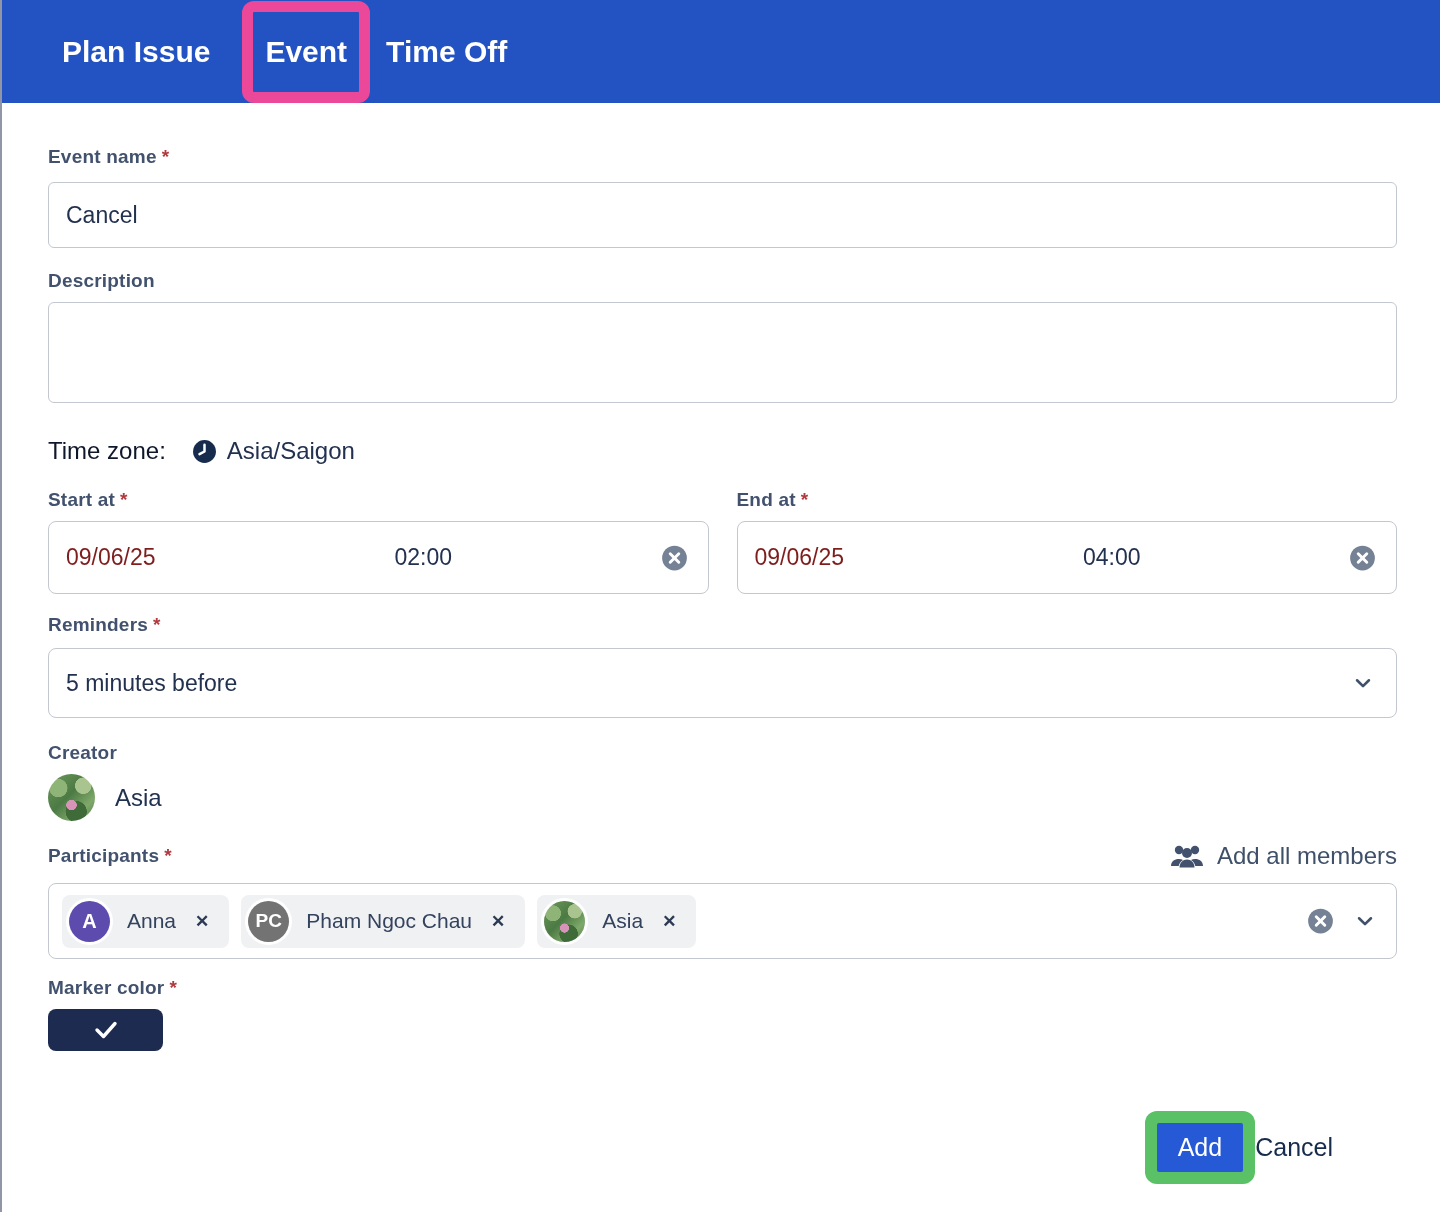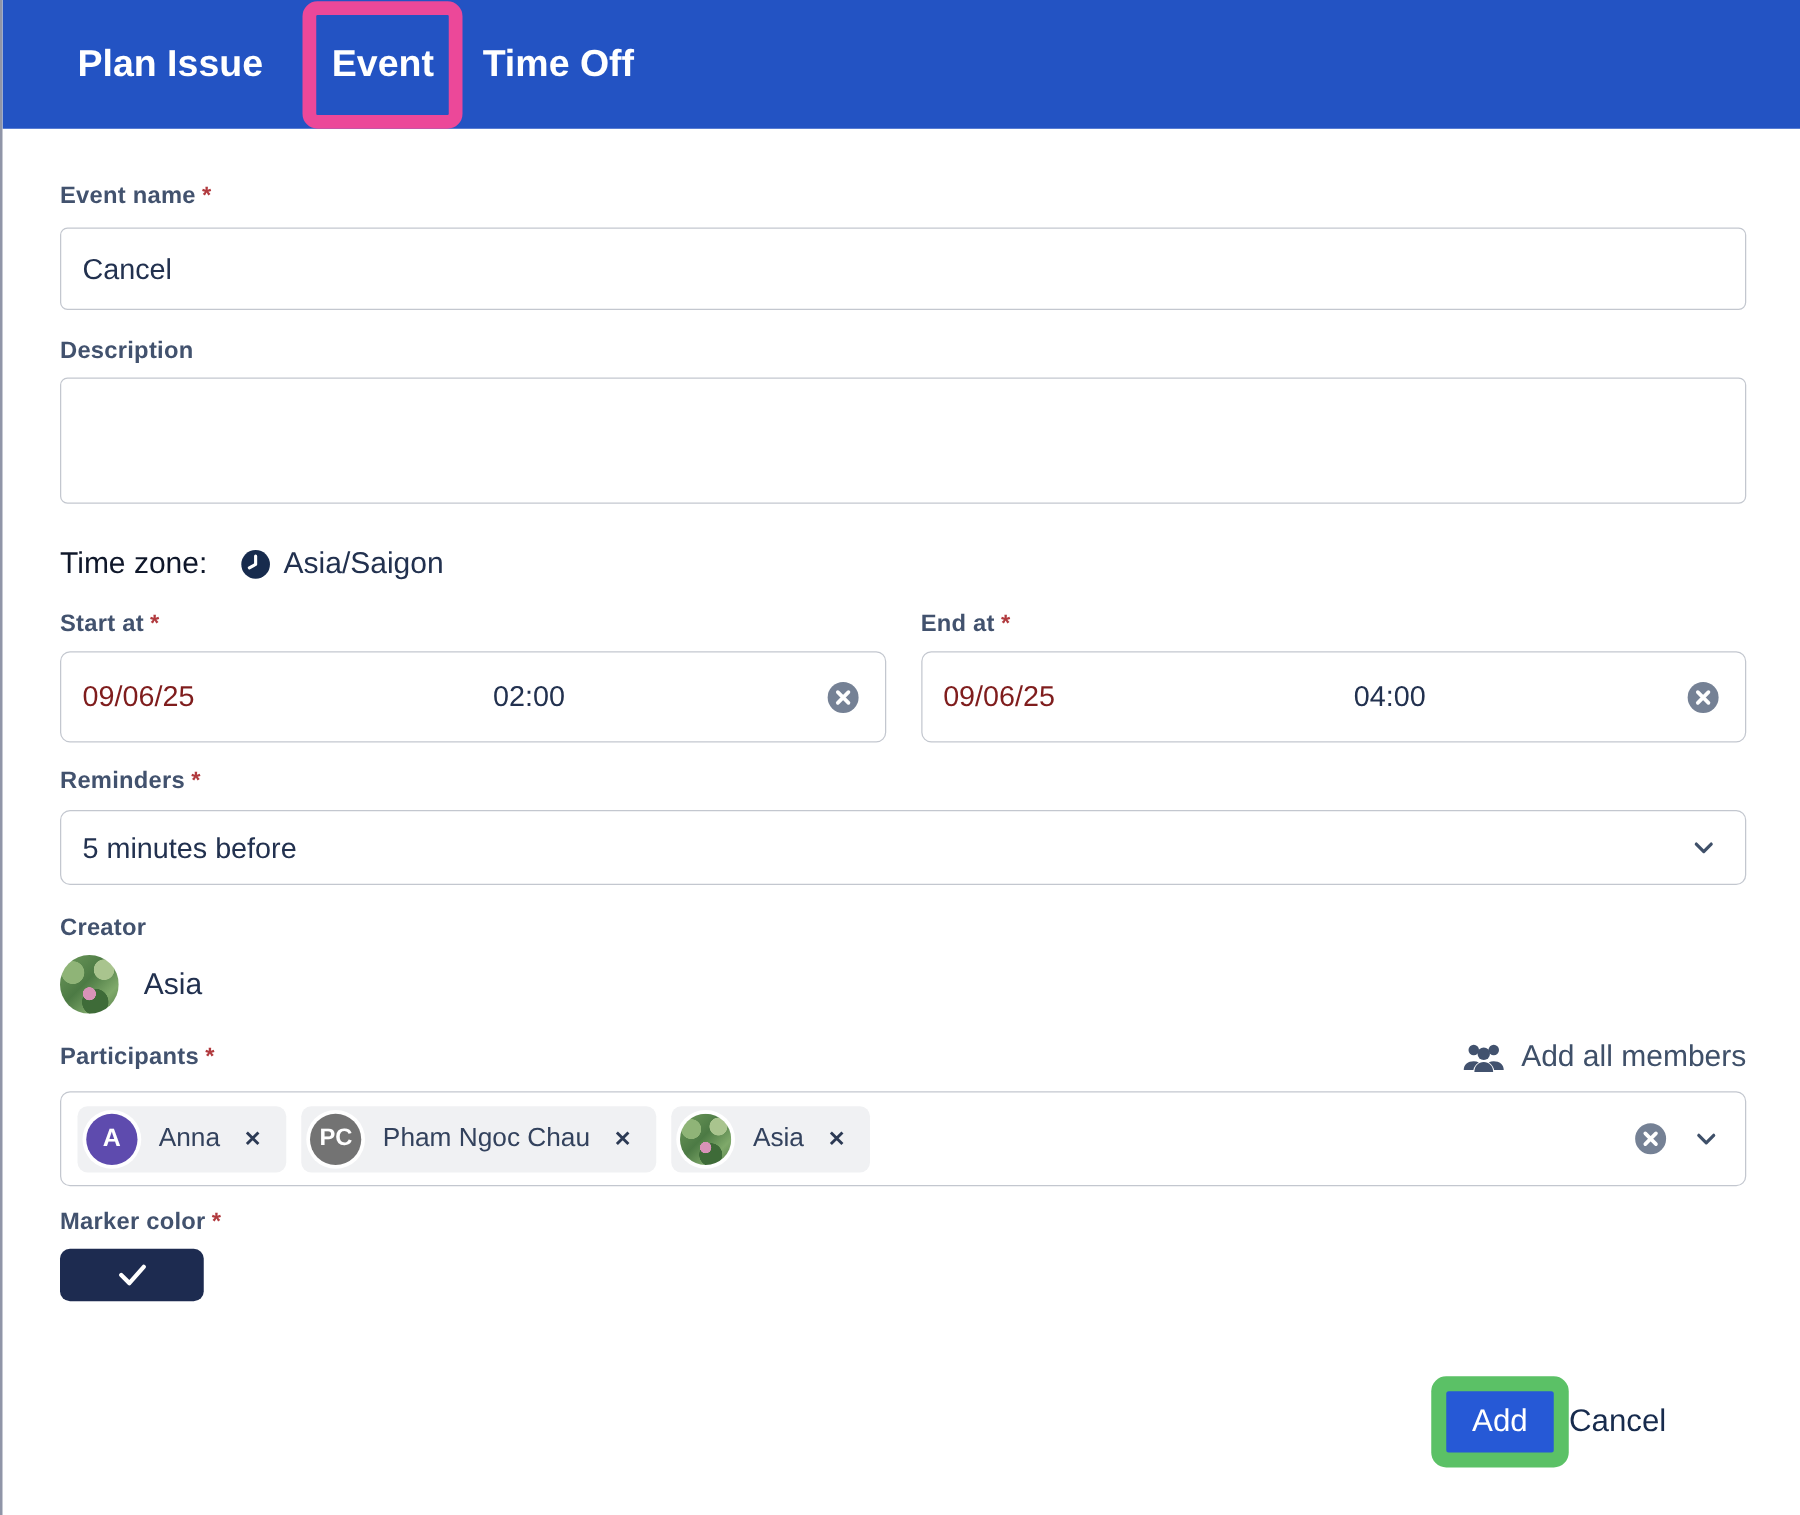--- a/index.html
+++ b/index.html
@@ -65,21 +65,21 @@
     position: absolute; left: calc(50% + 45px); transform: translateX(-50%);
     font-size: 23px; color: #22314f;
   }
   .clear-btn {
     position: absolute; right: 20px; top: 50%; transform: translateY(-50%);
     width: 27px; height: 27px; cursor: pointer; display: inline-flex;
   }
   
   .rem-label { margin-top: 20px; }
   .select {
-    margin-top: 12px; width: 100%; height: 60px;
+    margin-top: 12px; width: 100%; height: 70px;
     border: 1px solid #c3c7cf; border-radius: 8px; position: relative;
     display: flex; align-items: center; padding-left: 17px;
     font-size: 23px; color: #22314f; cursor: pointer; background: #fff;
   }
   .select .chev { position: absolute; right: 22px; top: 50%; transform: translateY(-50%); }
   .chev { width: 22px; height: 22px; display: inline-flex; }
   
   .creator-label { margin-top: 24px; }
   .creator-row { margin-top: 10px; display: flex; align-items: center; }
   .avatar-photo {

